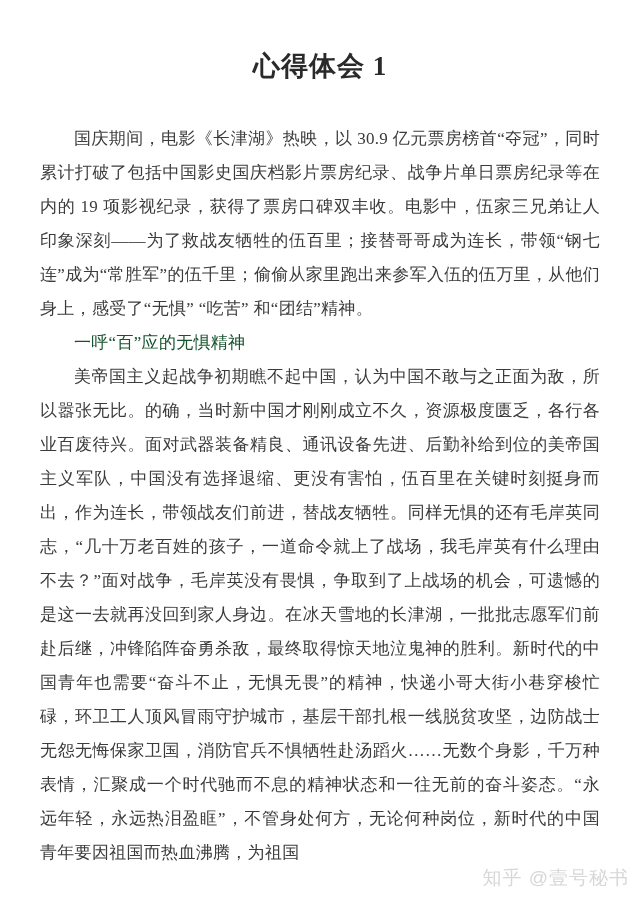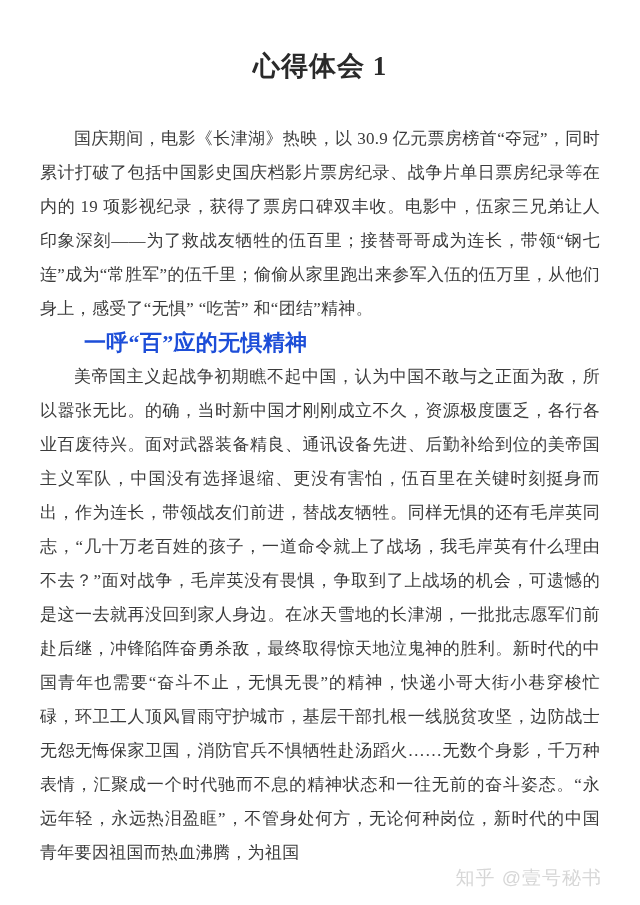--- a/index.html
+++ b/index.html
@@ -32,30 +32,29 @@
     margin: 0;
     font-size: 17px;
     line-height: 34px;
     text-align: justify;
     text-indent: 2em;
     letter-spacing: 0.3px;
     word-break: break-all;
   }
   .doc-heading {
     margin: 0;
-    font-size: 22px;
+    font-size: 17px;
     line-height: 34px;
     text-indent: 2em;
     letter-spacing: 0.3px;
-    color: #1d4ed8;
-    font-weight: bold;
+    color: #14532d;
   }
   .watermark {
     position: absolute;
-    right: 38px;
+    right: 11px;
     bottom: 14px;
     font-size: 19px;
     letter-spacing: 1px;
     color: #d7d7d7;
     text-shadow: 1px 1px 0 #ffffff;
     font-family: "Liberation Sans", "DejaVu Sans", sans-serif;
     user-select: none;
   }
 </style>
 </head>

